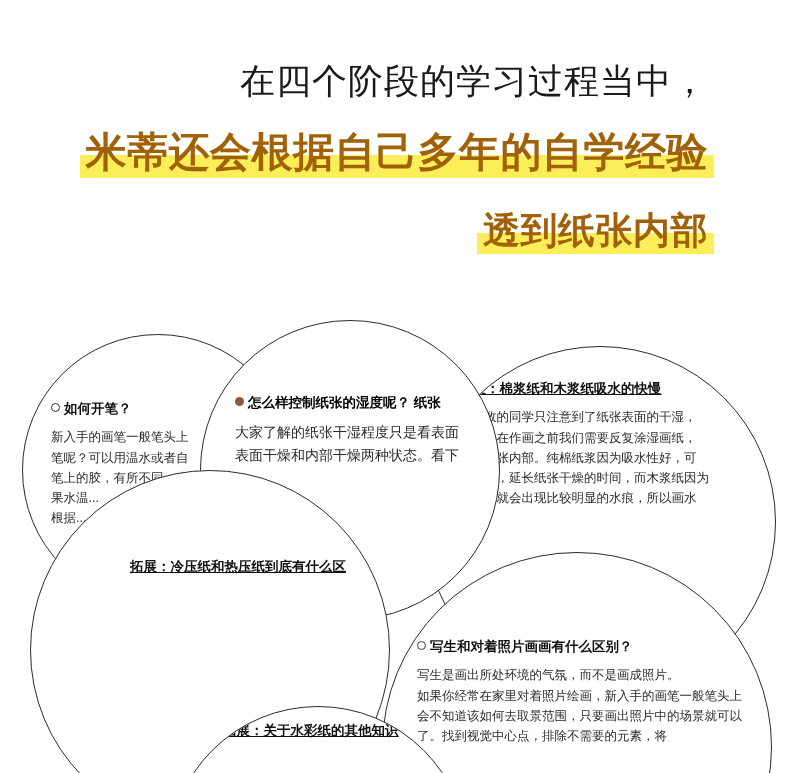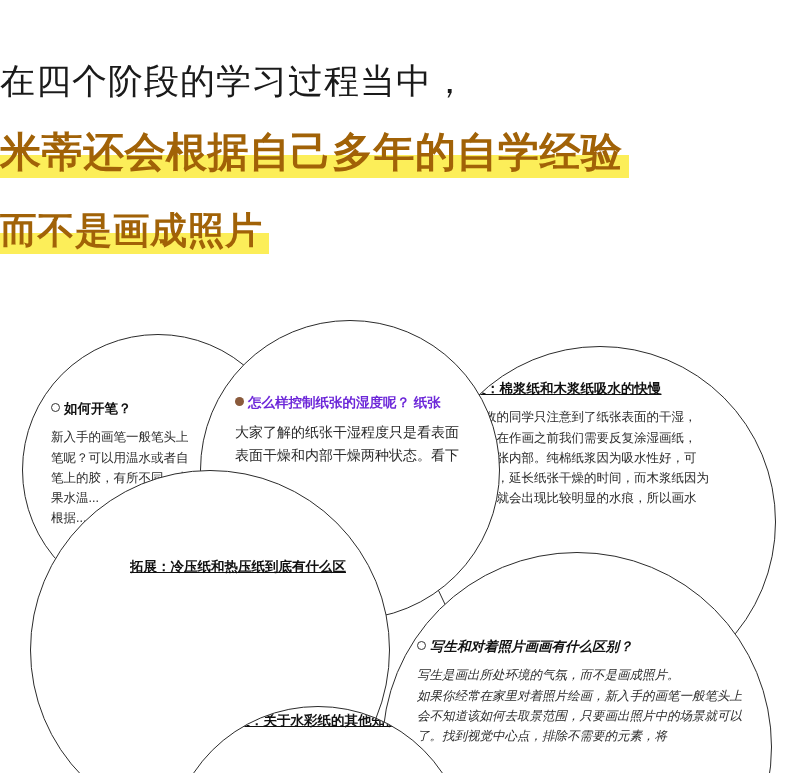--- a/index.html
+++ b/index.html
@@ -21,21 +21,21 @@
     background: #ffffff;
     overflow: hidden;
   }
 
   
   .headline {
     position: absolute;
     left: 0;
     top: 0;
     width: 708px;
-    text-align: left;
+    text-align: right;
   }
   .hl-line {
     position: relative;
     display: block;
     white-space: nowrap;
   }
   .hl-line-1 {
     margin-top: 58px;
     font-size: 35px;
     letter-spacing: 1px;
@@ -116,21 +116,21 @@
   .b-title .bullet-dot {
     display: inline-block;
     width: 9px;
     height: 9px;
     background: #8a5a3b;
     border-radius: 50%;
     margin-right: 4px;
     vertical-align: 1px;
   }
   .b-title.brown {
-    color: #6d28d9;
+    color: #000000;
   }
   .b-body {
     font-size: 12.5px;
     color: #2a2a2a;
     line-height: 1.62;
     margin-top: 8px;
     text-align: left;
   }
   .b-body.big {
     font-size: 14px;
@@ -179,21 +179,21 @@
   <div class="headline">
     <span class="hl-line hl-line-1">在四个阶段的学习过程当中，</span>
 
     <span class="hl-line hl-hi-wrap">
       <span class="hl-bg"></span>
       <span class="hl-text">米蒂还会根据自己多年的自学经验</span>
     </span>
 
     <span class="hl-line hl-hi-wrap hl-line-3">
       <span class="hl-bg"></span>
-      <span class="hl-text">而不是画成照片</span>
+      <span class="hl-text">透到纸张内部</span>
     </span>
   </div>
 
   <div class="collage">
 
     <div class="photo-strip">
       <div class="sky"></div>
       <div class="ridge"></div>
       <div class="ground"></div>
       <div class="blob" style="left:8px; top:34px; width:22px; height:12px;"></div>
@@ -244,35 +244,35 @@
 
     <div class="bubble" style="left:30px; top:150px; width:360px; height:360px; z-index:7;">
       <div class="inner" style="left:78px; top:86px; width:300px;margin-left:21px;">
         <div class="b-title underline">
           <span>拓展：冷压纸和热压纸到底有什么区</span>
         </div>
       </div>
     </div>
 
     <div class="bubble" style="left:382px; top:232px; width:390px; height:390px; z-index:8;">
-      <div class="inner" style="left:34px; top:84px; width:360px;font-style:italic;">
+      <div class="inner" style="left:34px; top:84px; width:360px;">
         <div class="b-title">
           <span class="bullet-circle"></span><span>写生和对着照片画画有什么区别？</span>
         </div>
         <div class="b-body">
           <span class="ln">写生是画出所处环境的气氛，而不是画成照片。</span>
           <span class="ln">如果你经常在家里对着照片绘画，新入手的画笔一般笔头上</span>
           <span class="ln">会不知道该如何去取景范围，只要画出照片中的场景就可以</span>
           <span class="ln">了。找到视觉中心点，排除不需要的元素，将</span>
         </div>
       </div>
     </div>
 
     <div class="bubble" style="left:168px; top:386px; width:300px; height:300px; z-index:9;">
       <div class="inner" style="left:54px; top:0px; width:250px;">
-        <div class="b-title underline" style="margin-top:4px;">
+        <div class="b-title underline" style="margin-top:14px;">
           <span>拓展：关于水彩纸的其他知识</span>
         </div>
       </div>
     </div>
 
   </div>
 </div>
 
 </body></html>

